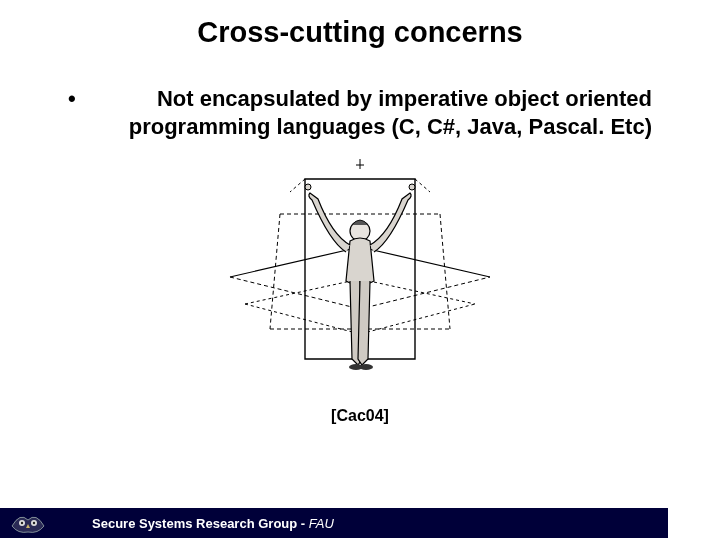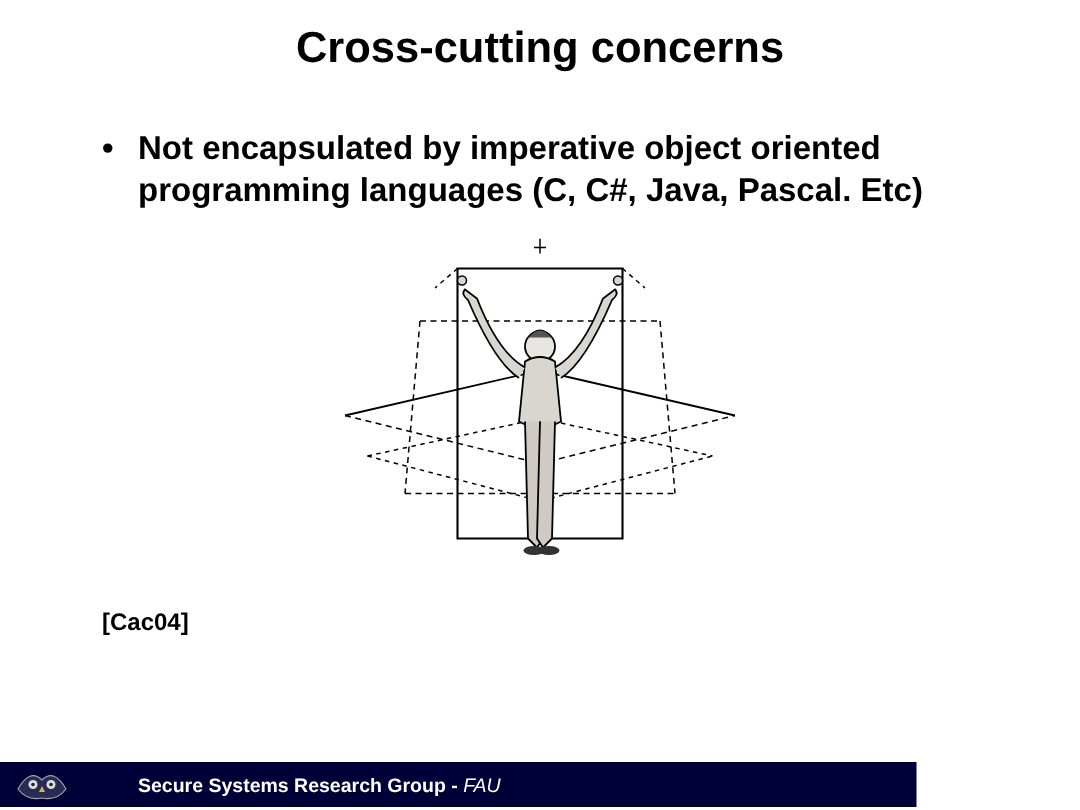--- a/index.html
+++ b/index.html
@@ -2,25 +2,25 @@
 <html><head>
 <meta charset="utf-8">
 <style>
   * { margin: 0; padding: 0; box-sizing: border-box; }
   html, body { width: 720px; height: 540px; background: #fff; font-family: Arial, Helvetica, sans-serif; color: #000; overflow: hidden; }
   .slide { position: relative; width: 720px; height: 540px; }
   .title { text-align: center; font-weight: bold; font-size: 29px; margin-top: 16px; }
   .body { margin: 36px 68px 0 68px; }
   .bullet { display: flex; font-size: 22px; font-weight: bold; line-height: 1.28; }
   .bullet .dot { width: 24px; flex: 0 0 24px; }
-  .bullet .txt { flex: 1; }
+  .bullet .txt { flex: 1; text-align: right; }
   .figure-wrap { width: 100%; display: flex; justify-content: center; margin-top: 18px; }
   .figure { width: 300px; height: 238px; }
-  .citation { text-align: left; font-weight: bold; font-size: 16px; margin-top: 10px; }
-  .footer { position: absolute; left: 0; bottom: 18px; width: 611px; height: 30px; background: #000039; display: flex; align-items: center; }
+  .citation { text-align: center; font-weight: bold; font-size: 16px; margin-top: 10px; }
+  .footer { position: absolute; left: 0; bottom: 18px; width: 668px; height: 30px; background: #000039; display: flex; align-items: center; }
   .footer .logo { width: 56px; height: 100%; display: flex; align-items: center; justify-content: center; color: #ccc; }
   .footer .ftxt { color: #fff; font-size: 13px; margin-left: 36px; }
   .footer .ftxt .fau { font-style: italic; }
   svg { display: block; }
 </style>
 </head>
 <body>
 
 <div class="slide">
 

